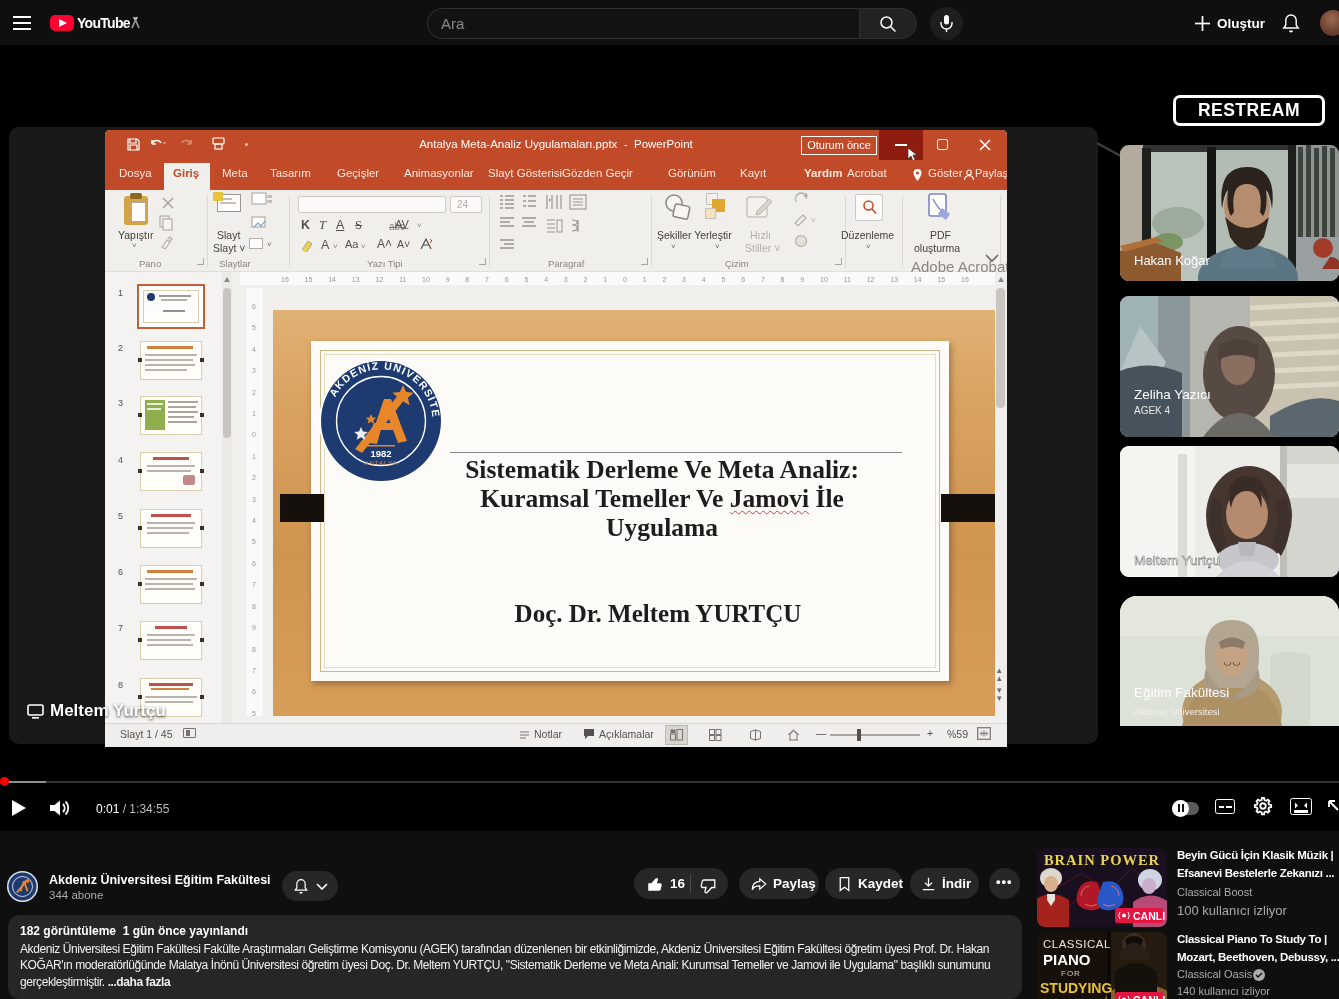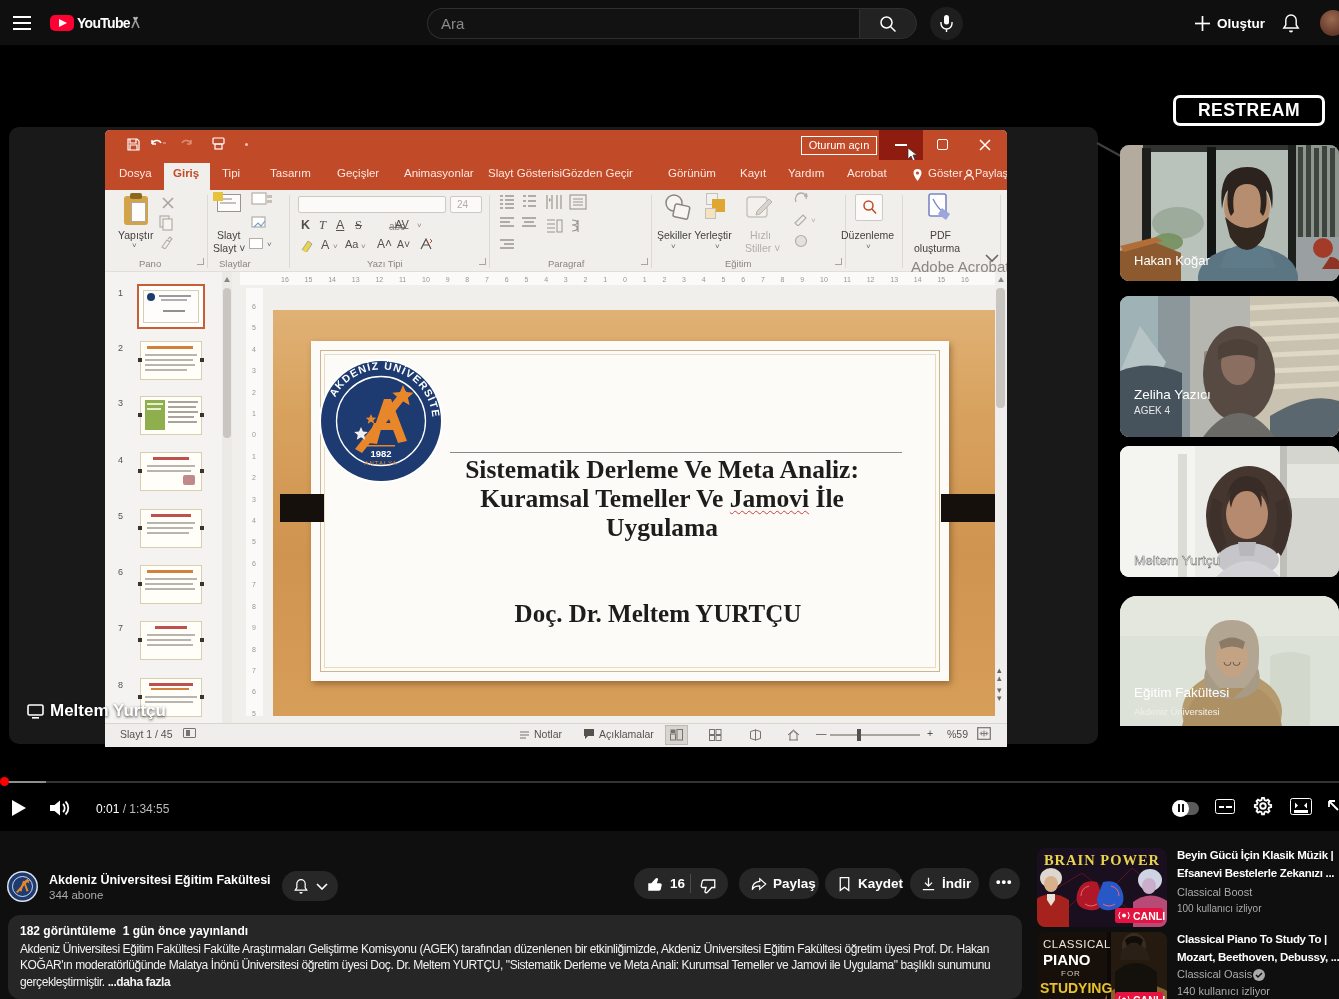--- a/index.html
+++ b/index.html
@@ -71,47 +71,48 @@
         </svg>
       <svg class="abs" style="left:75px;top:8px;" width="13" height="13" viewBox="0 0 13 13">
           <path d="M11 6 C10 2 4 1 2 5 M11 6 l0-4 M11 6 l-4 0" stroke="#d98d72" stroke-width="1.6" fill="none"></path>
         </svg>
       <svg class="abs" style="left:106px;top:7px;" width="15" height="14" viewBox="0 0 15 14">
           <rect x="2" y="1" width="11" height="6" rx="1" stroke="#fff" stroke-width="1.2" fill="none"></rect>
           <rect x="4" y="7" width="7" height="5" stroke="#fff" stroke-width="1.2" fill="none"></rect>
         </svg>
       <div class="abs" style="left:140px;top:13px;width:3px;height:3px;background:#f0c0b0;border-radius:50%;"></div>
 
-
-      <div class="abs" style="left:696px;top:6px;width:76px;height:19px;border:1px solid #fff;color:#fff;font-size:11px;text-align:center;line-height:17px;">Oturum açın</div>
+      <div class="abs" style="left:0;top:8px;width:902px;text-align:center;color:#fff;font-size:11.5px;">Antalya Meta-Analiz Uygulamaları.pptx &nbsp;-&nbsp; PowerPoint</div>
+
+      <div class="abs" style="left:696px;top:6px;width:76px;height:19px;border:1px solid #fff;color:#fff;font-size:11px;text-align:center;line-height:17px;">Oturum önce</div>
 
       <div class="abs" style="left:774px;top:0;width:44px;height:30px;background:#8e1d10;"></div>
       <div class="abs" style="left:790px;top:14px;width:12px;height:2px;background:#fff;"></div>
       <svg class="abs" style="left:802px;top:18px;" width="10" height="14" viewBox="0 0 10 14">
           <path d="M1 0 l0 11 3-3 2 5 2-1 -2-5 4 0 Z" fill="#fff" stroke="#333" stroke-width="0.7"></path>
         </svg>
       <div class="abs" style="left:832px;top:9px;width:11px;height:11px;border:1.4px solid #fff;border-radius:2px;"></div>
       <svg class="abs" style="left:874px;top:9px;" width="12" height="12" viewBox="0 0 12 12">
           <path d="M1 1 L11 11 M11 1 L1 11" stroke="#fff" stroke-width="1.5"></path>
         </svg>
 
       <div class="abs" style="left:0;top:30px;width:902px;height:30px;background:#c14a28;"></div>
       <div class="abs" style="left:59px;top:33px;width:46px;height:27px;background:#f1efec;"></div>
       <div id="pptmenu" style="position:absolute;left:0;top:37px;width:902px;height:20px;color:#fde8e0;font-size:11.5px;">
         <span class="abs" style="left:14px;">Dosya</span>
         <span class="abs" style="left:68px;color:#c14a28;font-weight:bold;">Giriş</span>
-        <span class="abs" style="left:117px;">Tipi</span>
+        <span class="abs" style="left:117px;">Meta</span>
         <span class="abs" style="left:165px;">Tasarım</span>
         <span class="abs" style="left:232px;">Geçişler</span>
         <span class="abs" style="left:299px;">Animasyonlar</span>
         <span class="abs" style="left:383px;">Slayt Gösterisi</span>
         <span class="abs" style="left:457px;">Gözden Geçir</span>
         <span class="abs" style="left:563px;">Görünüm</span>
         <span class="abs" style="left:635px;">Kayıt</span>
-        <span class="abs" style="left:683px;">Yardım</span>
+        <span class="abs" style="left:699px;font-weight:bold;">Yardım</span>
         <span class="abs" style="left:742px;">Acrobat</span>
         <svg class="abs" style="left:807px;top:1px;" width="11" height="14" viewBox="0 0 11 14">
             <path d="M5.5 1 a4 4 0 0 1 4 4 c0 3-4 8-4 8 s-4-5-4-8 a4 4 0 0 1 4-4 Z" fill="#fff"></path>
             <circle cx="5.5" cy="5" r="1.6" fill="#c14a28"></circle>
           </svg>
         <span class="abs" style="left:823px;">Göster</span>
         <svg class="abs" style="left:858px;top:2px;" width="12" height="12" viewBox="0 0 12 12">
             <circle cx="6" cy="3.5" r="2.3" stroke="#fde8e0" stroke-width="1.3" fill="none"></circle>
             <path d="M1.5 11 a4.5 4.5 0 0 1 9 0" stroke="#fde8e0" stroke-width="1.3" fill="none"></path>
           </svg>
@@ -238,21 +239,21 @@
         <svg class="abs" style="left:688px;top:60px;" width="16" height="14" viewBox="0 0 16 14">
             <path d="M3 12 C1 8 4 3 8 3 c4 0 6 3 5 6 M13 3 l1 3 -3 0" stroke="#b3ada6" stroke-width="1.3" fill="none"></path>
           </svg>
         <svg class="abs" style="left:688px;top:82px;" width="16" height="14" viewBox="0 0 16 14">
             <path d="M2 11 l8-8 3 3 -8 8 Z" stroke="#b3ada6" stroke-width="1.2" fill="none"></path>
           </svg>
         <svg class="abs" style="left:688px;top:104px;" width="16" height="14" viewBox="0 0 16 14">
             <circle cx="8" cy="7" r="5.5" stroke="#b3ada6" stroke-width="1.2" fill="#e4e0da"></circle>
           </svg>
         <div class="abs" style="left:706px;top:86px;color:#b3ada6;font-size:8px;">˅</div>
-        <div class="abs" style="left:620px;top:128px;color:#8a8681;font-size:9.5px;">Eğitim</div>
+        <div class="abs" style="left:620px;top:128px;color:#8a8681;font-size:9.5px;">Çizim</div>
         <div class="abs" style="left:730px;top:128px;width:7px;height:7px;border-right:1px solid #a9a49e;border-bottom:1px solid #a9a49e;"></div>
         <div class="abs" style="left:750px;top:64px;width:28px;height:27px;border:1px solid #cdc9c4;background:#fbfaf8;border-radius:2px;"></div>
         <svg class="abs" style="left:757px;top:69px;" width="15" height="16" viewBox="0 0 15 16">
             <circle cx="6.5" cy="6.5" r="4.5" stroke="#c14a28" stroke-width="1.5" fill="none"></circle>
             <line x1="10" y1="10" x2="14" y2="14.5" stroke="#c14a28" stroke-width="1.5"></line>
           </svg>
         <div class="abs" style="left:736px;top:99px;color:#433f3b;font-size:10.5px;">Düzenleme</div>
         <div class="abs" style="left:761px;top:112px;color:#6a6661;font-size:8px;">˅</div>
         <svg class="abs" style="left:820px;top:62px;" width="30" height="32" viewBox="0 0 30 32">
             <rect x="4" y="2" width="17" height="22" rx="2" stroke="#7a86c8" stroke-width="1.6" fill="#fff"></rect>
@@ -678,21 +679,21 @@
         <path d="M66 34 q16 -4 20 12 q3 14 -12 16 q-14 2 -14 -12 Z" fill="#2858c8"></path>
         <path d="M52 38 q-8 2 -8 10 m4 8 q6 4 12 0 M74 38 q8 2 8 10 m-4 8 q-6 4 -12 0" stroke="#e86a78" stroke-width="1" fill="none"></path>
         <rect x="78" y="60" width="48" height="15" rx="2.5" fill="#e4133f"></rect>
         <circle cx="87" cy="67.5" r="2" fill="#fff"></circle>
         <path d="M83 64 a6 6 0 0 0 0 7 M91 64 a6 6 0 0 1 0 7" stroke="#fff" stroke-width="1" fill="none"></path>
         <text x="96" y="72" font-family="Liberation Sans" font-size="10.5" font-weight="bold" fill="#fff">CANLI</text>
       </svg>
     </div>
     <div class="abs" style="left:1177px;top:847px;color:#fff;font-size:11.5px;letter-spacing:-0.3px;font-weight:bold;line-height:17.5px;white-space:nowrap;">Beyin Gücü İçin Klasik Müzik |<br>Efsanevi Bestelerle Zekanızı ...</div>
     <div class="abs" style="left:1177px;top:886px;color:#aaa;font-size:11px;">Classical Boost</div>
-    <div class="abs" style="left:1177px;top:903px;color:#aaa;font-size:10px;">100 kullanıcı izliyor</div>
+    <div class="abs" style="left:1177px;top:903px;color:#aaa;font-size:13px;">100 kullanıcı izliyor</div>
 
     <div class="abs" style="left:1037px;top:932px;width:130px;height:79px;border-radius:8px;overflow:hidden;">
       <svg width="130" height="79" viewBox="0 0 130 79">
         <rect width="130" height="79" fill="#17100a"></rect>
         <rect x="70" y="0" width="60" height="79" fill="#241a10"></rect>
         <ellipse cx="102" cy="68" rx="34" ry="16" fill="#8a5f2e"></ellipse>
         <ellipse cx="97" cy="14" rx="12" ry="13" fill="#3a2d1f"></ellipse>
         <path d="M84 20 q13 -18 27 0 l2 8 h-30 Z" fill="#2a2017"></path>
         <path d="M78 79 V40 q20 -18 42 0 v39 Z" fill="#14100b"></path>
         <path d="M88 8 a12 12 0 0 1 18 0 l-2 6 a 9 9 0 0 0 -14 0 Z" fill="#120d08"></path>

